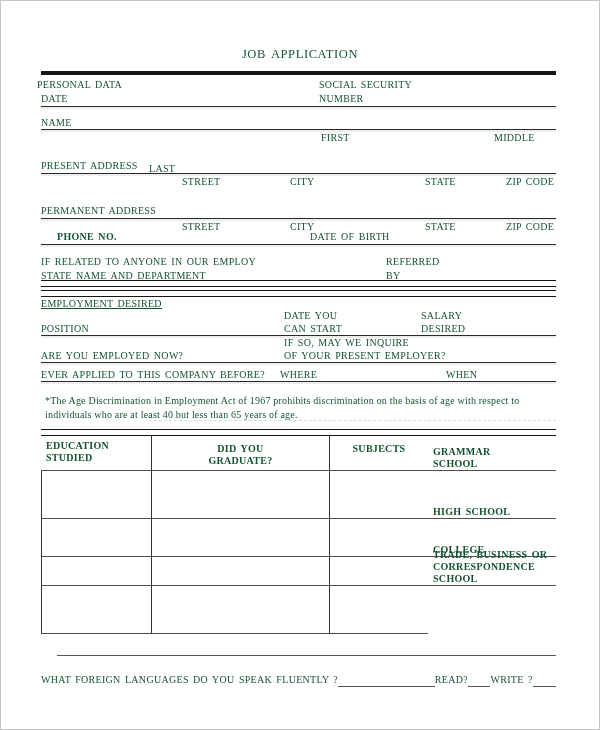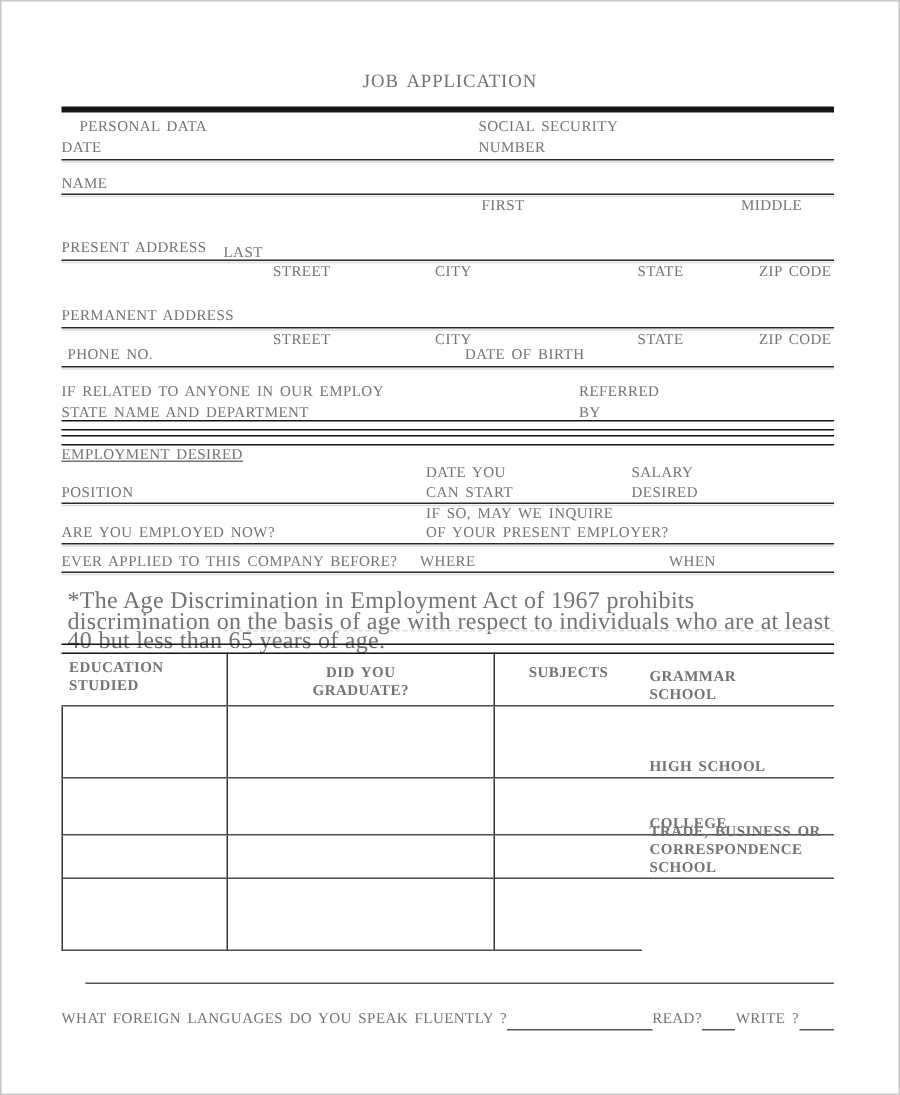--- a/index.html
+++ b/index.html
@@ -2,21 +2,21 @@
 <html><head>
 <meta charset="utf-8">
 <style>
   html,body{margin:0;padding:0;background:#ffffff;}
   .page{
     position:relative;
     width:598px;height:728px;
     background:#ffffff;
     border:1px solid #c6c6c6;
     font-family:"Liberation Serif", serif;
-    color:#737373;
+    color:#14532d;
     overflow:hidden;
   }
   .lbl{
     position:absolute;
     font-size:10px;
     line-height:12px;
     white-space:nowrap;
     letter-spacing:0.3px;
     word-spacing:1.5px;
   }
@@ -38,21 +38,21 @@
     position:absolute;left:40px;right:43px;height:5px;
     border-top:1.8px solid #141414;
     border-bottom:1.8px solid #141414;
   }
   .faint{
     position:absolute;left:148px;right:43px;top:419px;height:0;
     border-top:1px dashed #dcdcdc;
   }
   .note{
     position:absolute;left:44px;top:393px;width:517px;
-    font-size:16px;line-height:13.5px;letter-spacing:0.2px;
+    font-size:10px;line-height:13.5px;letter-spacing:0.2px;
   }
   
   .edu{
     position:absolute;left:40px;right:43px;top:434px;
     display:grid;
     grid-template-columns:110px 178px 99px 1fr;
     grid-template-rows:36px 48px 38px 29px 48px;
   }
   .tc{
     border-bottom:1.5px solid #4d4d4d;
@@ -80,21 +80,21 @@
   }
 </style>
 </head>
 <body>
 
 <div class="page">
 
   <div class="title">JOB APPLICATION</div>
   <div class="bar"></div>
 
-  <span class="lbl" style="left:52px;top:78px;text-align:center;">PERSONAL DATA</span>
+  <span class="lbl" style="left:36px;top:78px;text-align:center;">PERSONAL DATA</span>
   <span class="lbl" style="left:318px;top:78px;">SOCIAL SECURITY</span>
   <span class="lbl" style="left:40px;top:92px;">DATE</span>
   <span class="lbl" style="left:318px;top:92px;">NUMBER</span>
   <div class="rule" style="top:105px;"></div>
 
   <span class="lbl" style="left:40px;top:116px;">NAME</span>
   <div class="rule" style="top:128px;"></div>
   <span class="lbl" style="left:148px;top:131px;margin-top:31px;">LAST</span>
   <span class="lbl" style="left:320px;top:131px;">FIRST</span>
   <span class="lbl" style="left:493px;top:131px;">MIDDLE</span>
@@ -106,21 +106,21 @@
   <span class="lbl" style="left:424px;top:175px;">STATE</span>
   <span class="lbl" style="left:505px;top:175px;">ZIP CODE</span>
 
   <span class="lbl" style="left:40px;top:204px;">PERMANENT ADDRESS</span>
   <div class="rule" style="top:217px;"></div>
   <span class="lbl" style="left:181px;top:220px;">STREET</span>
   <span class="lbl" style="left:289px;top:220px;">CITY</span>
   <span class="lbl" style="left:424px;top:220px;">STATE</span>
   <span class="lbl" style="left:505px;top:220px;">ZIP CODE</span>
 
-  <span class="lbl" style="left:44px;top:230px;">PHONE NO.</span>
+  <span class="lbl" style="left:56px;top:230px;font-weight:bold;">PHONE NO.</span>
   <span class="lbl" style="left:309px;top:230px;">DATE OF BIRTH</span>
   <div class="rule" style="top:243px;"></div>
 
   <span class="lbl" style="left:40px;top:255px;">IF RELATED TO ANYONE IN OUR EMPLOY</span>
   <span class="lbl" style="left:385px;top:255px;">REFERRED</span>
   <span class="lbl" style="left:40px;top:269px;">STATE NAME AND DEPARTMENT</span>
   <span class="lbl" style="left:385px;top:269px;">BY</span>
   <div class="drule" style="top:279px;"></div>
   <div class="drule" style="top:289px;"></div>
 

